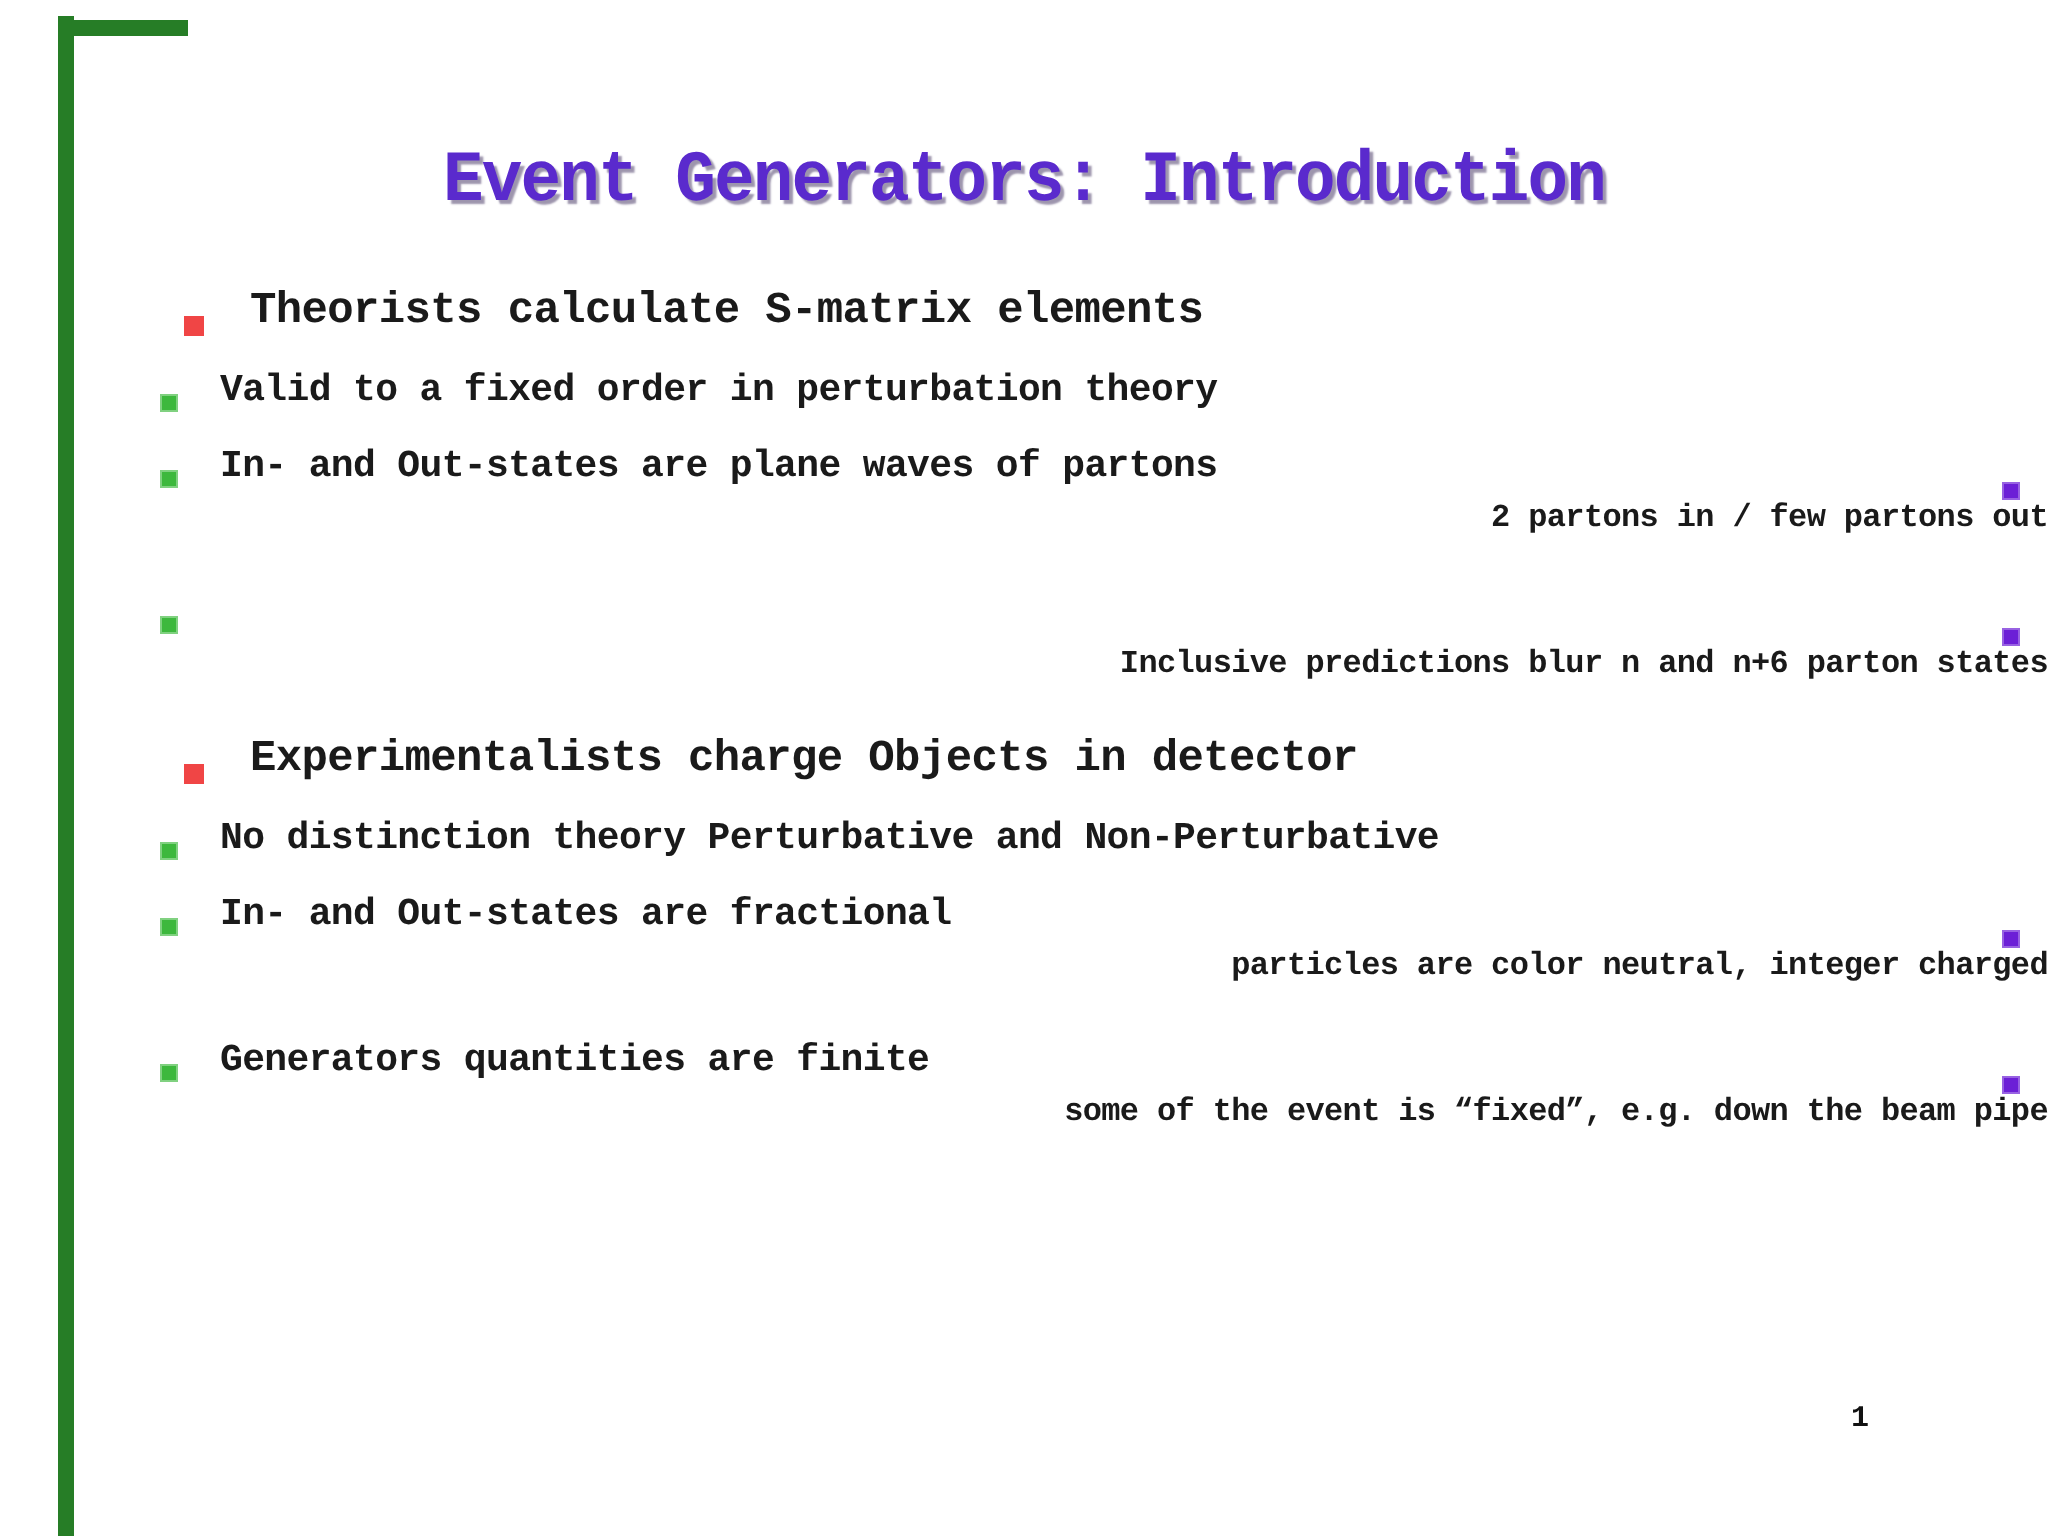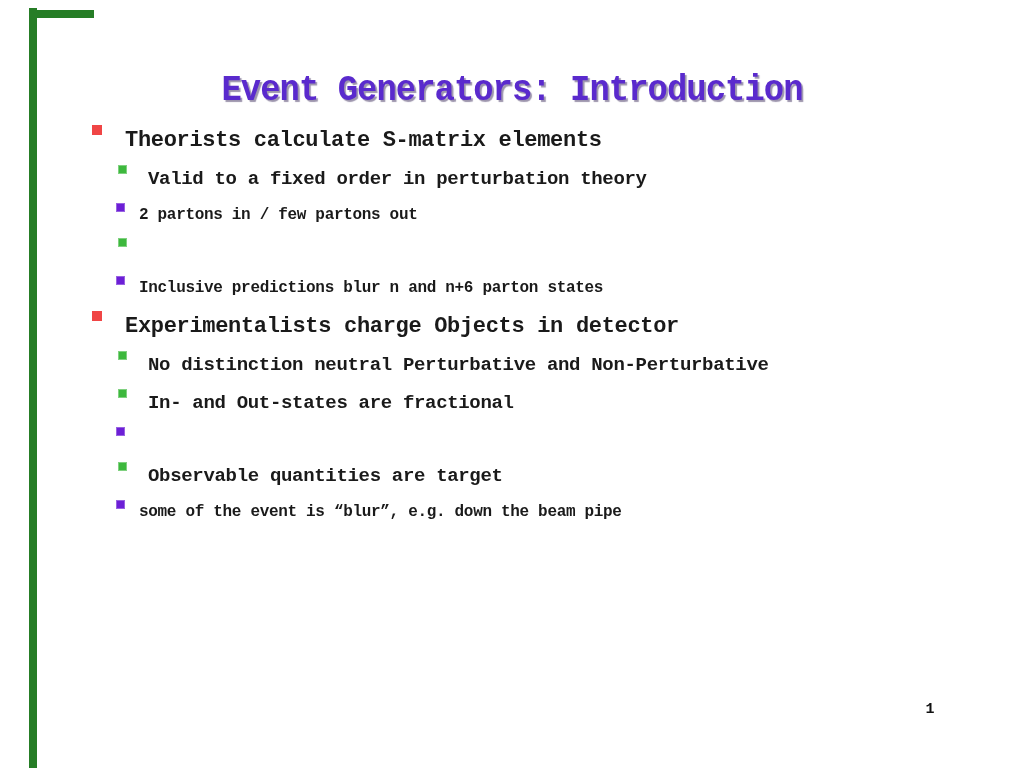--- a/index.html
+++ b/index.html
@@ -21,27 +21,27 @@
     text-align:center;
     font-size:36px;font-weight:bold;letter-spacing:-1px;
     color:var(--title-color);
     text-shadow:2px 2px 1px var(--title-shadow);
     transform:scaleX(0.94);transform-origin:512px 0;
     white-space:nowrap;
   }
 
   
   .content{position:absolute;left:0;top:128px;width:1024px;letter-spacing:-0.02em;color:var(--text-color);}
-  .row{display:flex;align-items:flex-start;white-space:nowrap;font-weight:bold;}
+  .row{display:flex;align-items:flex-end;white-space:nowrap;font-weight:bold;}
   .row .bullet{flex:0 0 auto;display:inline-block;margin-top:-3px;}
   .lvl1{height:40px;padding-left:92px;font-size:22px;}
   .lvl1 .bullet{width:10px;height:10px;background:var(--b1);margin-right:23px;}
-  .lvl2{height:38px;padding-left:118px;font-size:19px;}
+  .lvl2{height:38px;padding-left:80px;font-size:19px;}
   .lvl2 .bullet{width:9px;height:9px;background:var(--b2);box-shadow:inset 0 0 0 1px rgba(255,255,255,0.35);margin-right:21px;}
-  .lvl3{height:35px;padding-left:116px;font-size:16px;}
+  .lvl3{height:35px;padding-left:85px;font-size:16px;flex-direction:column;}
   .lvl3 .bullet{width:9px;height:9px;background:var(--b3);box-shadow:inset 0 0 0 1px rgba(255,255,255,0.3);margin-right:14px;}
 
   
   .page-number{
     position:absolute;left:920px;top:701px;width:20px;height:18px;
     font-size:15px;font-weight:bold;color:#111;text-align:center;
   }
 </style>
 </head>
 <body style="--bg: #ffffff; --title-color: #5a2acd; --title-shadow: #9d95ad; --text-color: #1a1a1a; --b1: #f04545; --b2: #3db83d; --b3: #6c1fd6; --deco-green: #267d26;">
@@ -54,50 +54,55 @@
 
   <div class="content" id="bullet-list">
       <div class="row lvl1">
         <span class="bullet"></span>
         <span>Theorists calculate S-matrix elements</span>
       </div>
       <div class="row lvl2">
         <span class="bullet"></span>
         <span>Valid to a fixed order in perturbation theory</span>
       </div>
+      <div class="row lvl2">
+        <span class="bullet"></span>
+        <span>In- and Out-states are plane waves of partons</span>
+      </div>
       <div class="row lvl3">
         <span class="bullet"></span>
         <span>2 partons in / few partons out</span>
       </div>
       <div class="row lvl2">
         <span class="bullet"></span>
       </div>
       <div class="row lvl3">
         <span class="bullet"></span>
         <span>Inclusive predictions blur n and n+6 parton states</span>
       </div>
       <div class="row lvl1">
         <span class="bullet"></span>
         <span>Experimentalists charge Objects in detector</span>
       </div>
       <div class="row lvl2">
         <span class="bullet"></span>
-        <span>No distinction neutral Perturbative and Non-Perturbative</span>
+        <span>No distinction theory Perturbative and Non-Perturbative</span>
       </div>
       <div class="row lvl2">
         <span class="bullet"></span>
         <span>In- and Out-states are fractional</span>
       </div>
       <div class="row lvl3">
         <span class="bullet"></span>
+        <span>particles are color neutral, integer charged</span>
       </div>
       <div class="row lvl2">
         <span class="bullet"></span>
-        <span>Observable quantities are target</span>
+        <span>Generators quantities are finite</span>
       </div>
       <div class="row lvl3">
         <span class="bullet"></span>
-        <span>some of the event is “blur”, e.g. down the beam pipe</span>
+        <span>some of the event is “fixed”, e.g. down the beam pipe</span>
       </div>
     </div>
 
   <div class="page-number">1</div>
 </div>
 
 </body></html>

